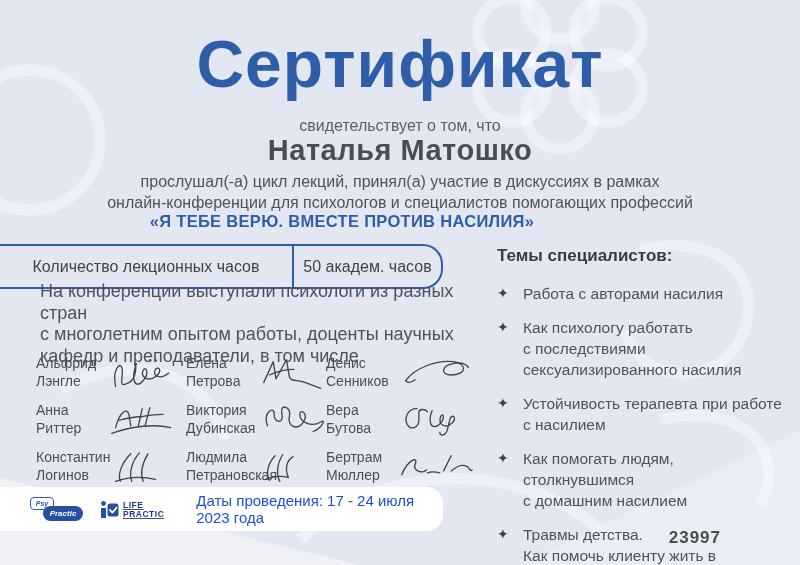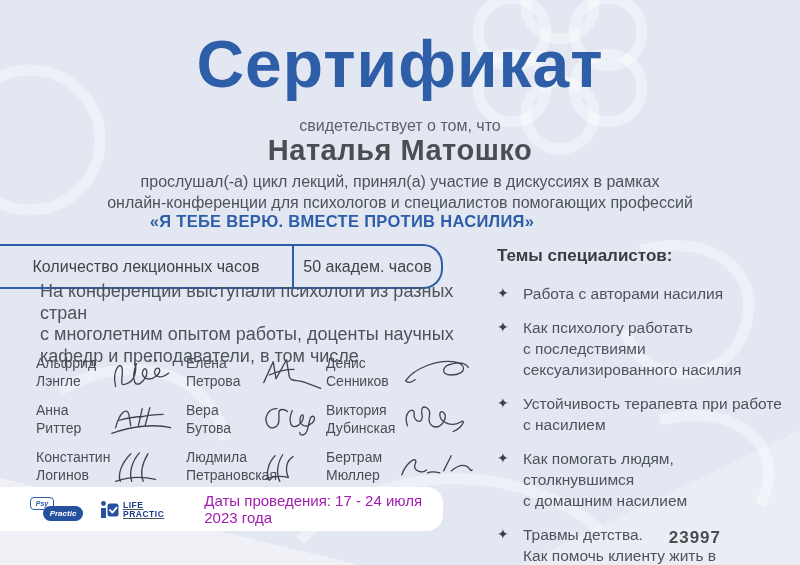--- a/index.html
+++ b/index.html
@@ -79,21 +79,21 @@
     background:#2650a0;border-radius:8px;
     font-size:8px;font-style:italic;font-weight:700;color:#ffffff;
     display:flex;align-items:center;justify-content:center;
   }
   .life-logo{display:flex;align-items:flex-end;margin-left:16px;flex:0 0 auto;text-decoration:underline;}
   .life-icon{width:19px;height:19px;}
   .life-text{
     margin-left:4px;font-size:8.5px;line-height:9px;font-weight:700;
     color:#1d3a8c;letter-spacing:.5px;
   }
-  .footer-dates{margin-left:40px;font-size:15px;color:#a21caf;}
+  .footer-dates{margin-left:32px;font-size:15px;color:#1d4ed8;}
 
   .topics{position:absolute;top:246px;left:497px;width:292px;}
   .topics-heading{font-size:17px;font-weight:700;color:#383d44;margin-bottom:17px;}
   .topic-item{display:flex;margin-bottom:13px;}
   .topic-star{
     flex:0 0 26px;font-size:14px;color:#3b4149;line-height:21px;
     font-family:"DejaVu Sans",sans-serif;
   }
   .topic-text{font-size:15.5px;line-height:21px;color:#4d535b;white-space:pre-line;}
 
@@ -172,31 +172,31 @@
 
     <div class="speaker">
       <span class="speaker-name">Анна
 Риттер</span>
       <svg class="sig" viewBox="0 0 80 44">
         <path d="M8,28 C12,12 20,6 22,14 L24,26 M12,20 C20,18 28,17 34,16 M36,8 L32,26 M44,7 L39,26 M33,17 C42,15 52,14 58,14"></path>
         <path d="M4,34 C26,26 50,24 66,28"></path>
       </svg>
     </div>
     <div class="speaker">
+      <span class="speaker-name">Виктория
+Дубинская</span>
+      <svg class="sig" viewBox="0 0 80 44">
+        <path d="M10,26 C4,12 18,4 17,14 C16,22 28,26 25,12 C23,2 36,6 33,16 C30,28 44,32 49,20 C52,12 44,8 44,14 C44,22 56,28 66,22 C72,18 68,28 58,32"></path>
+      </svg>
+    </div>
+    <div class="speaker">
       <span class="speaker-name">Вера
 Бутова</span>
       <svg class="sig" viewBox="0 0 80 44">
         <path d="M20,8 C10,8 6,18 10,25 C14,31 22,28 22,20 L22,12 C22,8 28,8 31,11 M36,10 C31,22 35,31 43,25 C50,19 48,11 45,16 C42,24 49,30 57,23 C62,18 58,13 55,18 L52,30 C50,37 44,37 44,33"></path>
-      </svg>
-    </div>
-    <div class="speaker">
-      <span class="speaker-name">Виктория
-Дубинская</span>
-      <svg class="sig" viewBox="0 0 80 44">
-        <path d="M10,26 C4,12 18,4 17,14 C16,22 28,26 25,12 C23,2 36,6 33,16 C30,28 44,32 49,20 C52,12 44,8 44,14 C44,22 56,28 66,22 C72,18 68,28 58,32"></path>
       </svg>
     </div>
 
     <div class="speaker">
       <span class="speaker-name">Константин
 Логинов</span>
       <svg class="sig" viewBox="0 0 80 44">
         <path d="M24,6 C14,16 10,28 13,35 M33,5 C25,14 22,26 25,35 M42,6 C36,16 34,27 37,35"></path>
         <path d="M8,35 C22,30 38,30 50,33"></path>
       </svg>

